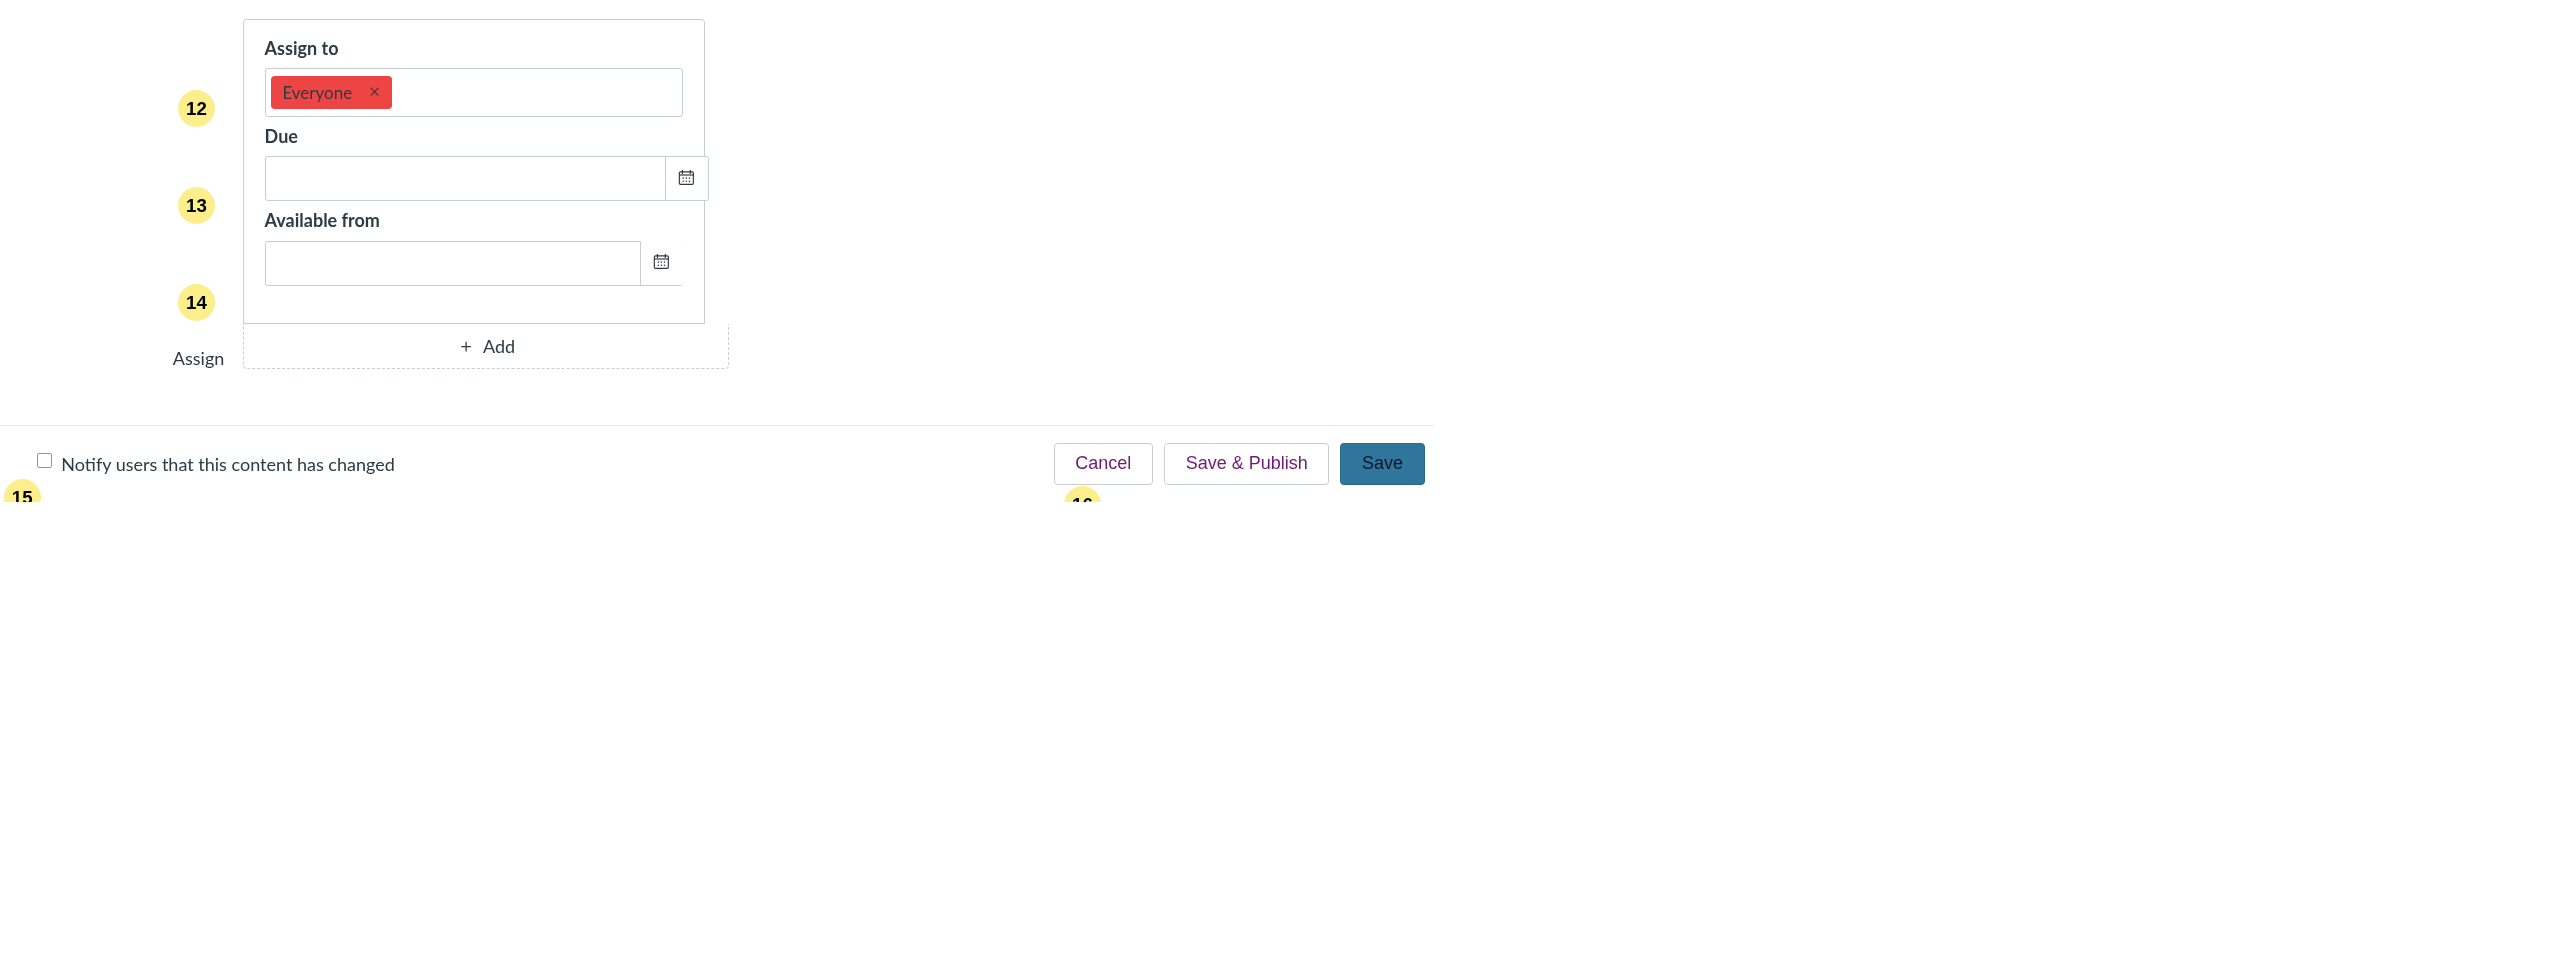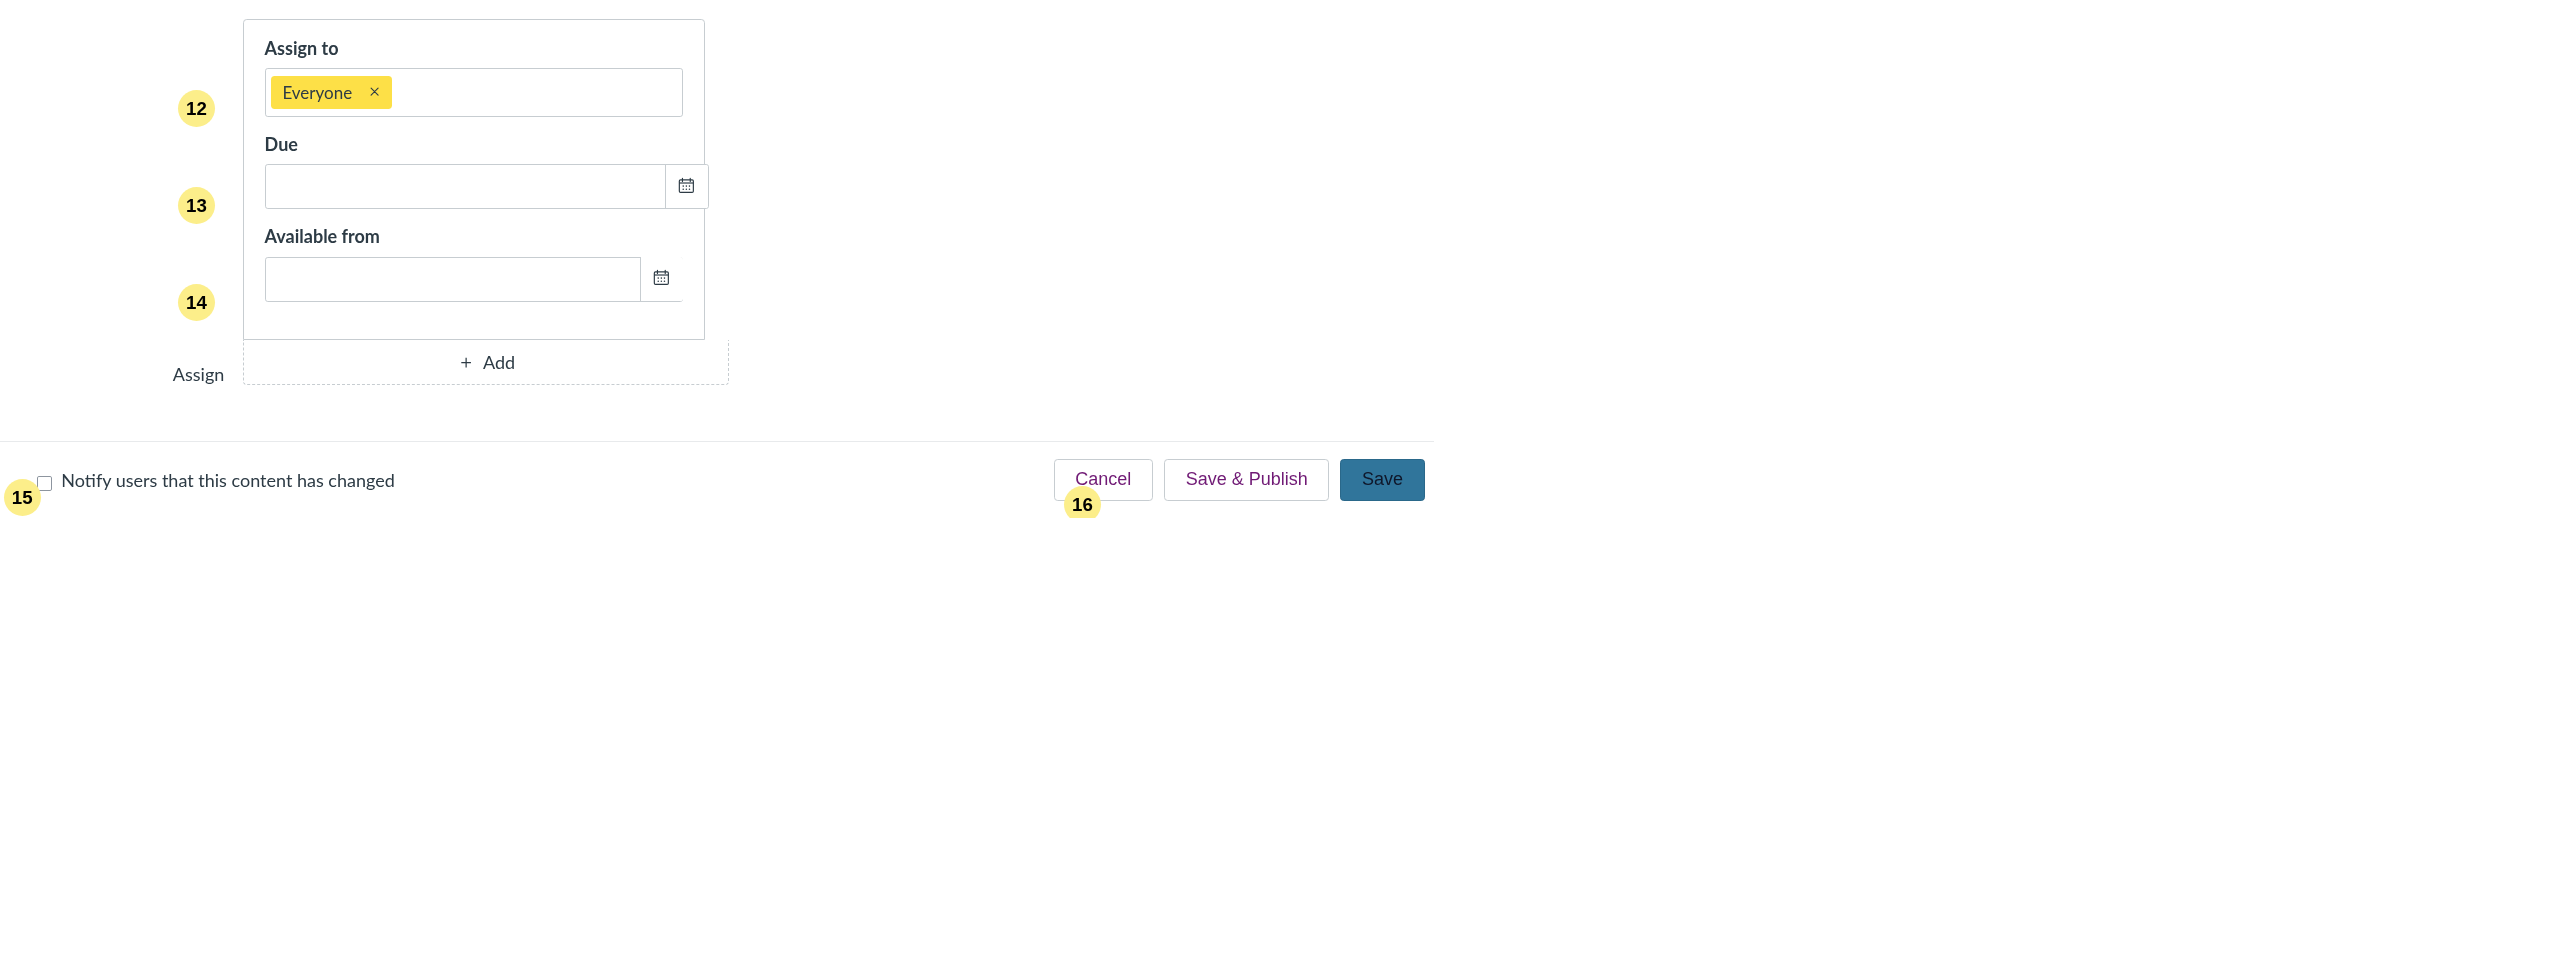--- a/index.html
+++ b/index.html
@@ -39,31 +39,31 @@
     border: 0.9px solid #C7CDD1;
     border-radius: 2.8px;
     min-height: 49px;
     padding: 5.6px;
     display: flex;
     align-items: center;
     flex-wrap: wrap;
     cursor: text;
   }
   .pill {
-    background: #fde047;
+    background: #ef4444;
     border-radius: 3.7px;
     padding: 5.6px 11.2px;
     display: inline-flex;
     align-items: center;
     gap: 17px;
     font-size: 17px;
     color: #2D3B45;
   }
   .pill .x { font-size: 13px; color: #2D3B45; cursor: pointer; line-height:1; }
-  .field-block { margin-top: 16px; }
+  .field-block { margin-top: 8px; }
   .date-row { display: flex; gap: 17px; }
   .date-field { position: relative; }
   .date-input {
     border: 0.9px solid #C7CDD1;
     border-radius: 2.8px;
     height: 45px;
     width: 100%;
     padding: 7.5px 41px 7.5px 11.2px;
     font-size: 17px;
     color: #2D3B45;
@@ -107,21 +107,21 @@
     border: none;
     border-top: 0.9px solid #E8EAEC;
     margin: 56px 0 0 0;
   }
   .footer {
     display: flex;
     align-items: center;
     padding: 17px 9.3px 17px 37px;
     gap: 11.2px;
   }
-  .notify-wrap { display: flex; align-items: flex-end; gap: 9.3px; font-size: 18px; color:#2D3B45; }
+  .notify-wrap { display: flex; align-items: flex-start; gap: 9.3px; font-size: 18px; color:#2D3B45; }
   .chk {
     width: 15px; height: 15px;
     border: 0.9px solid #8D959F;
     border-radius: 1.9px;
     background: #fff;
     cursor: pointer;
     flex-shrink:0;
   }
   .footer-spacer { flex: 1; }
   .btn {

